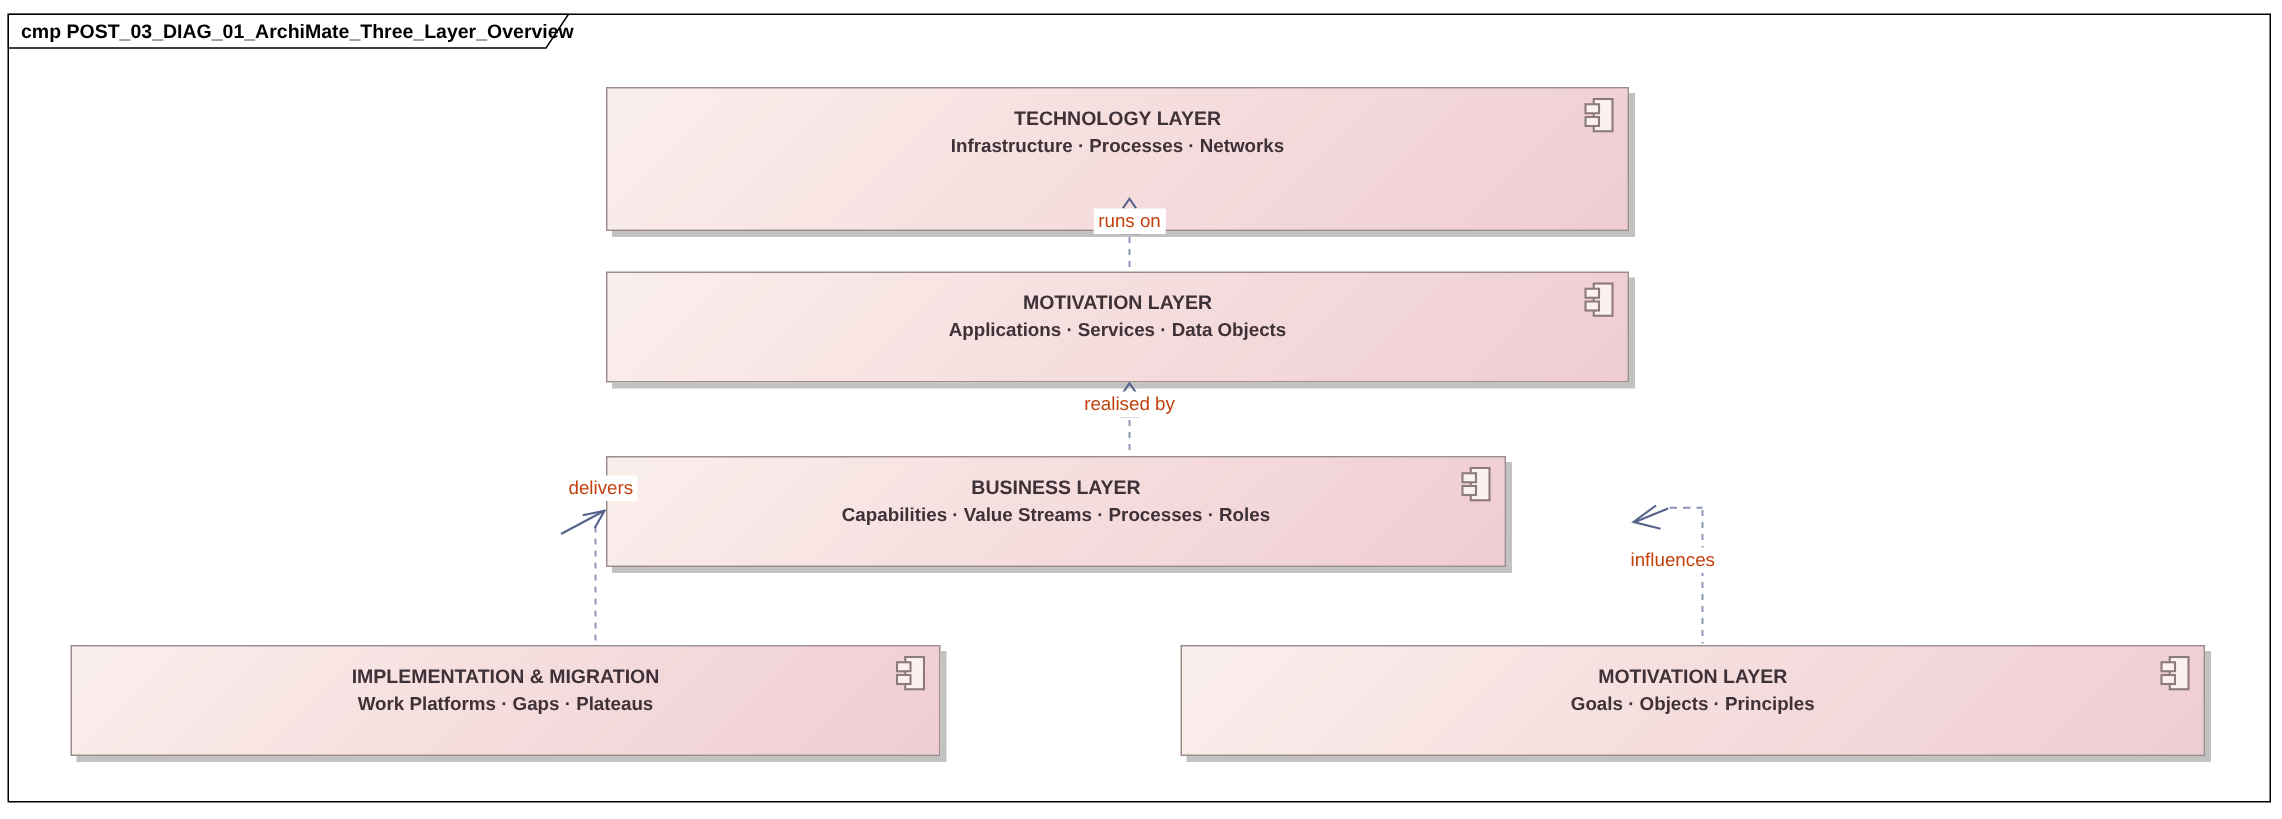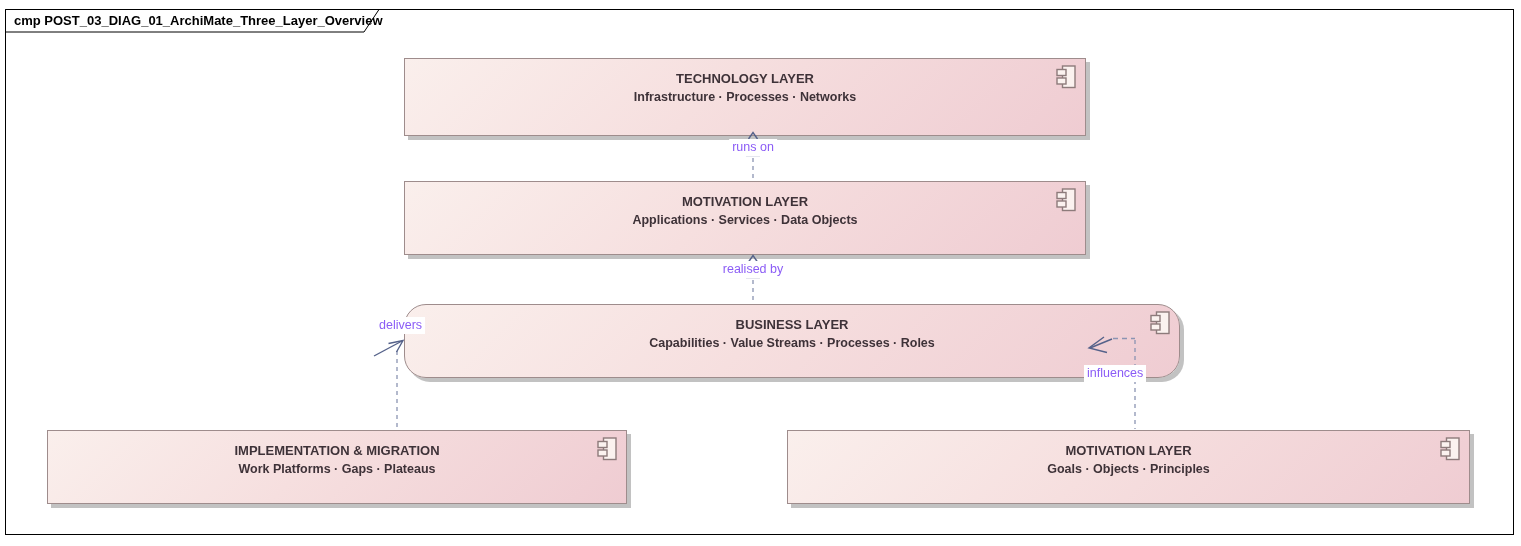--- a/index.html
+++ b/index.html
@@ -22,28 +22,28 @@
     background:linear-gradient(135deg,#faefec 0%,#f6dfdf 45%,#efccd2 100%);
     box-shadow:4px 4px 0 #c2c2c2;
     z-index:1;
   }
   .node-text{
     position:absolute;left:0;right:0;top:11px;text-align:center;color:#3e3238;
   }
   .node-title{font-size:13px;font-weight:bold;line-height:18px;}
   .node-subtitle{font-size:12.5px;font-weight:bold;line-height:19px;}
   .comp-icon{position:absolute;top:6px;right:9px;width:20px;height:24px;}
-  #node-technology   {left:404px;top:58px; width:682px;height:78px;}
+  #node-technology   {left:404px;top:58px; width:682px;height:96px;}
   #node-application  {left:404px;top:181px;width:682px;height:74px;}
-  #node-business     {left:404px;top:304px;width:776px;height:74px;border-radius:22px;}
+  #node-business     {left:404px;top:304px;width:600px;height:74px;}
   #node-implementation{left:47px;top:430px;width:580px;height:74px;}
   #node-motivation   {left:787px;top:430px;width:683px;height:74px;}
   .connector-layer{position:absolute;left:0;top:0;width:1521px;height:546px;z-index:2;pointer-events:none;}
   .edge-label{
-    position:absolute;z-index:3;background:#ffffff;color:#8b5cf6;
+    position:absolute;z-index:3;background:#ffffff;color:#c2410c;
     font-size:12.5px;line-height:15px;padding:1px 3px;white-space:nowrap;
   }
   #label-runs-on    {left:753px;top:139px;transform:translateX(-50%);}
   #label-realised-by{left:753px;top:261px;transform:translateX(-50%);}
   #label-delivers   {left:376px;top:317px;}
   #label-influences {left:1084px;top:317px;margin-top:48px;}
 </style>
 </head>
 <body>
 

